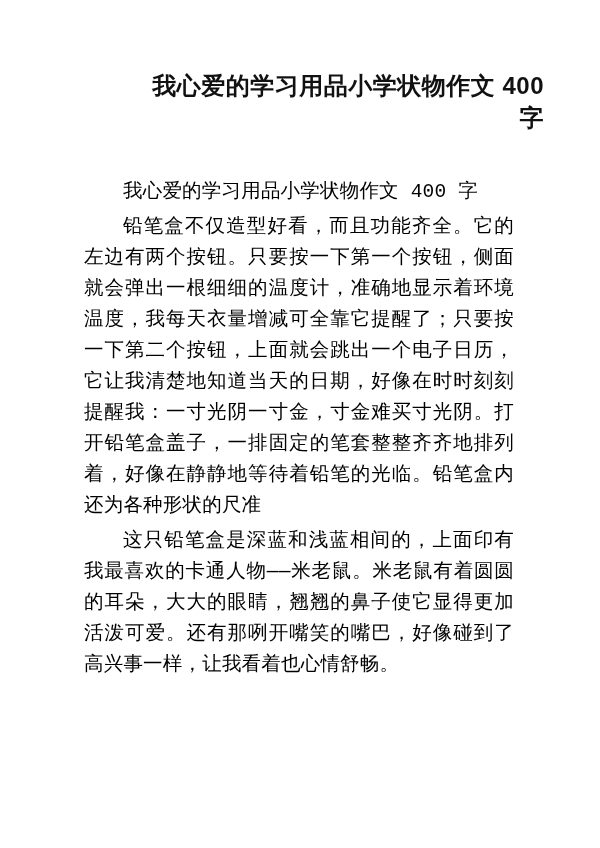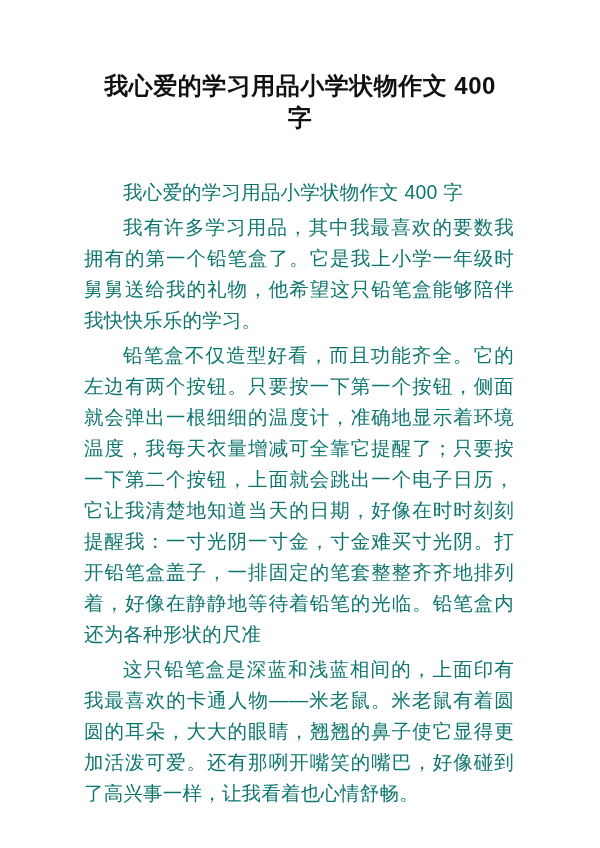--- a/index.html
+++ b/index.html
@@ -14,50 +14,49 @@
     margin: 0 auto;
     background: #ffffff;
     overflow: hidden;
   }
   .title {
     margin: 70px 56px 0 56px;
     font-family: "Liberation Sans", sans-serif;
     font-weight: 700;
     font-size: 24px;
     line-height: 32px;
-    text-align: center;
+    text-align: right;
     color: #111111;
     letter-spacing: 0.5px;
   }
   .title-line {
     display: block;
   }
   .doc-body {
     margin: 43px 86px 0 84px;
-    font-family: Liberation Sans, sans-serif;
+    font-family: Liberation Mono, monospace;
     font-size: 19.5px;
     line-height: 31px;
-    color: #0f766e;
+    color: #000000;
     text-align: justify;
     letter-spacing: 0.2px;
   }
   .doc-body p {
     margin: 0 0 4px 0;
     text-indent: 2em;
     word-break: break-all;
   }
 </style>
 </head>
 <body>
 
 <div class="page">
   <h1 class="title">
     <span class="title-line">我心爱的学习用品小学状物作文 400</span>
     <span class="title-line">字</span>
   </h1>
 
   <div class="doc-body">
     <p>我心爱的学习用品小学状物作文 400 字</p>
-    <p>我有许多学习用品，其中我最喜欢的要数我拥有的第一个铅笔盒了。它是我上小学一年级时舅舅送给我的礼物，他希望这只铅笔盒能够陪伴我快快乐乐的学习。</p>
     <p>铅笔盒不仅造型好看，而且功能齐全。它的左边有两个按钮。只要按一下第一个按钮，侧面就会弹出一根细细的温度计，准确地显示着环境温度，我每天衣量增减可全靠它提醒了；只要按一下第二个按钮，上面就会跳出一个电子日历，它让我清楚地知道当天的日期，好像在时时刻刻提醒我：一寸光阴一寸金，寸金难买寸光阴。打开铅笔盒盖子，一排固定的笔套整整齐齐地排列着，好像在静静地等待着铅笔的光临。铅笔盒内还为各种形状的尺准</p>
     <p>这只铅笔盒是深蓝和浅蓝相间的，上面印有我最喜欢的卡通人物——米老鼠。米老鼠有着圆圆的耳朵，大大的眼睛，翘翘的鼻子使它显得更加活泼可爱。还有那咧开嘴笑的嘴巴，好像碰到了高兴事一样，让我看着也心情舒畅。</p>
   </div>
 </div>
 
 </body></html>

